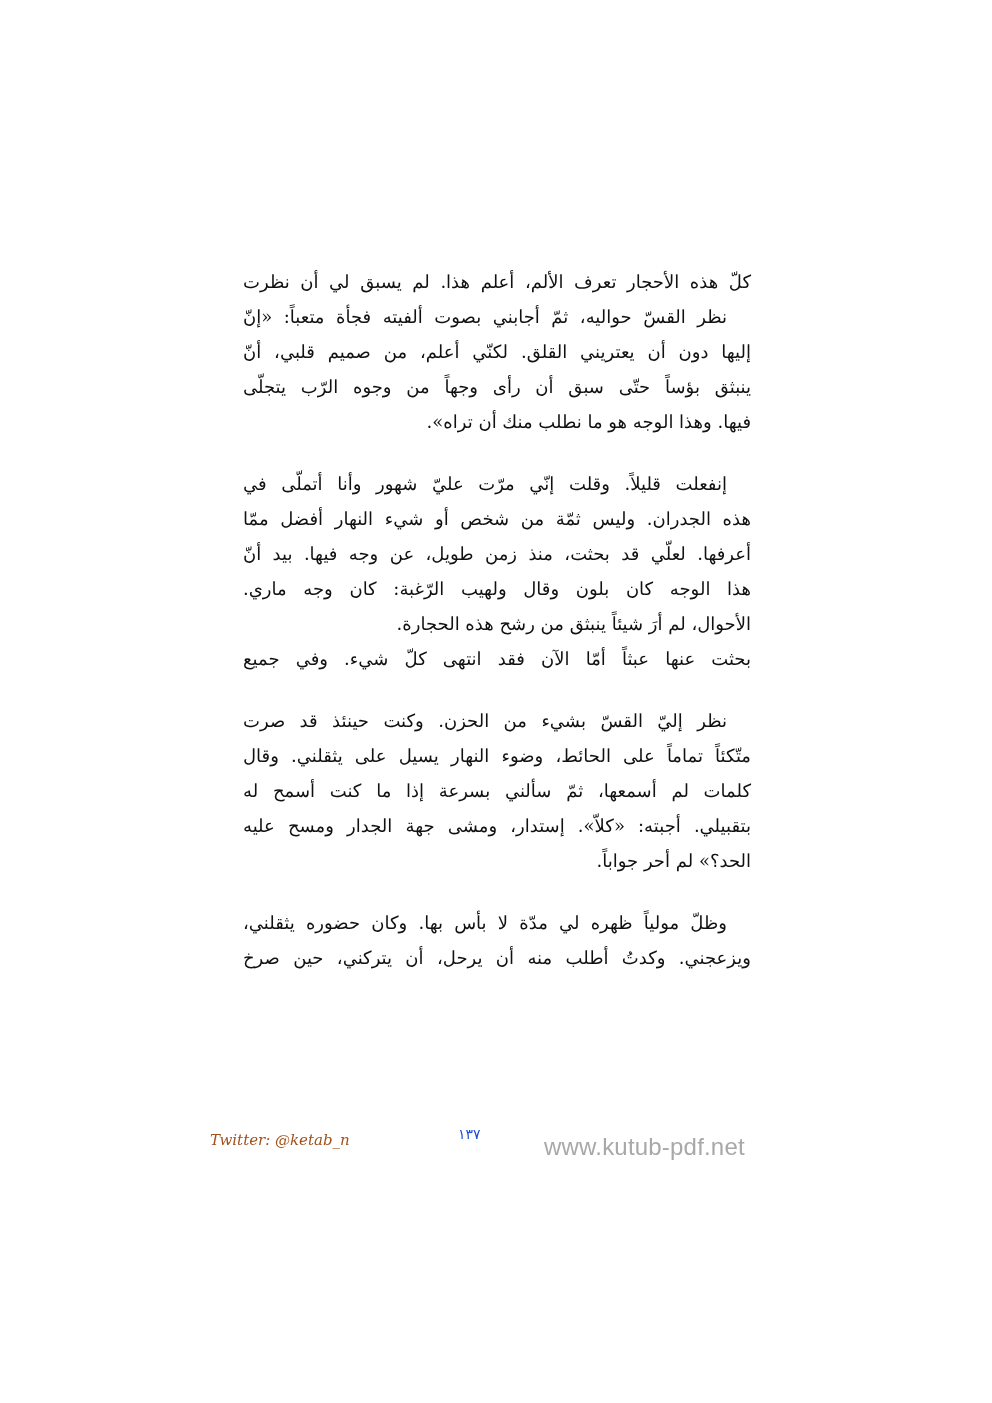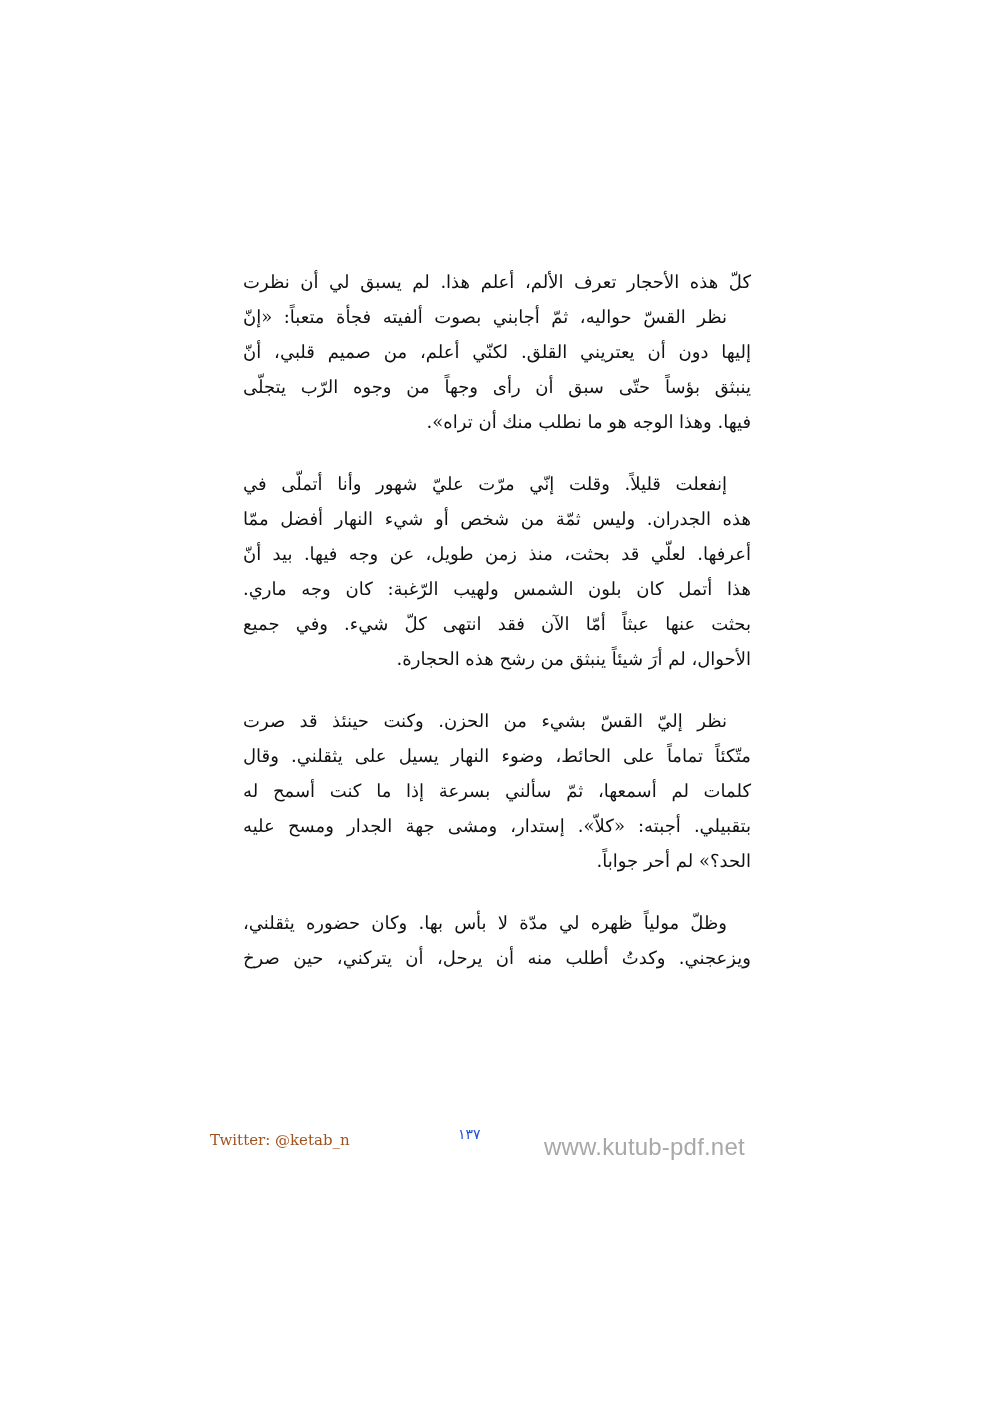--- a/index.html
+++ b/index.html
@@ -24,20 +24,21 @@
     text-align-last: justify;
   }
   .line.last { text-align-last: right; }
   .line.first { padding-right: 24px; }
   .para-gap { height: 27px; }
   .footer-twitter {
     position: absolute;
     left: 210px;
     top: 1131px;
     font-family: "DejaVu Serif", serif;
+    font-style: italic;
     font-size: 15px;
     color: #a0521e;
     text-align: right;
   }
   .footer-pagenum {
     position: absolute;
     left: 458px;
     top: 1126px;
     font-family: "DejaVu Sans", sans-serif;
     font-size: 14px;
@@ -65,23 +66,23 @@
     <span class="line">إليها دون أن يعتريني القلق. لكنّي أعلم، من صميم قلبي، أنّ</span>
     <span class="line">ينبثق بؤساً حتّى سبق أن رأى وجهاً من وجوه الرّب يتجلّى</span>
     <span class="line last">فيها. وهذا الوجه هو ما نطلب منك أن تراه».</span>
   </div>
   <div class="para-gap"></div>
 
   <div class="para">
     <span class="line first">إنفعلت قليلاً. وقلت إنّي مرّت عليّ شهور وأنا أتملّى في</span>
     <span class="line">هذه الجدران. وليس ثمّة من شخص أو شيء النهار أفضل ممّا</span>
     <span class="line">أعرفها. لعلّي قد بحثت، منذ زمن طويل، عن وجه فيها. بيد أنّ</span>
-    <span class="line">هذا أتمل كان بلون الشمس ولهيب الرّغبة: كان وجه ماري.</span>
+    <span class="line">هذا الوجه كان بلون وقال ولهيب الرّغبة: كان وجه ماري.</span>
+    <span class="line last">الأحوال، لم أرَ شيئاً ينبثق من رشح هذه الحجارة.</span>
     <span class="line">بحثت عنها عبثاً أمّا الآن فقد انتهى كلّ شيء. وفي جميع</span>
-    <span class="line last">الأحوال، لم أرَ شيئاً ينبثق من رشح هذه الحجارة.</span>
   </div>
   <div class="para-gap"></div>
 
   <div class="para">
     <span class="line first">نظر إليّ القسّ بشيء من الحزن. وكنت حينئذ قد صرت</span>
     <span class="line">متّكئاً تماماً على الحائط، وضوء النهار يسيل على يثقلني. وقال</span>
     <span class="line">كلمات لم أسمعها، ثمّ سألني بسرعة إذا ما كنت أسمح له</span>
     <span class="line">بتقبيلي. أجبته: «كلاّ». إستدار، ومشى جهة الجدار ومسح عليه</span>
     <span class="line last">الحد؟» لم أحر جواباً.</span>
   </div>

